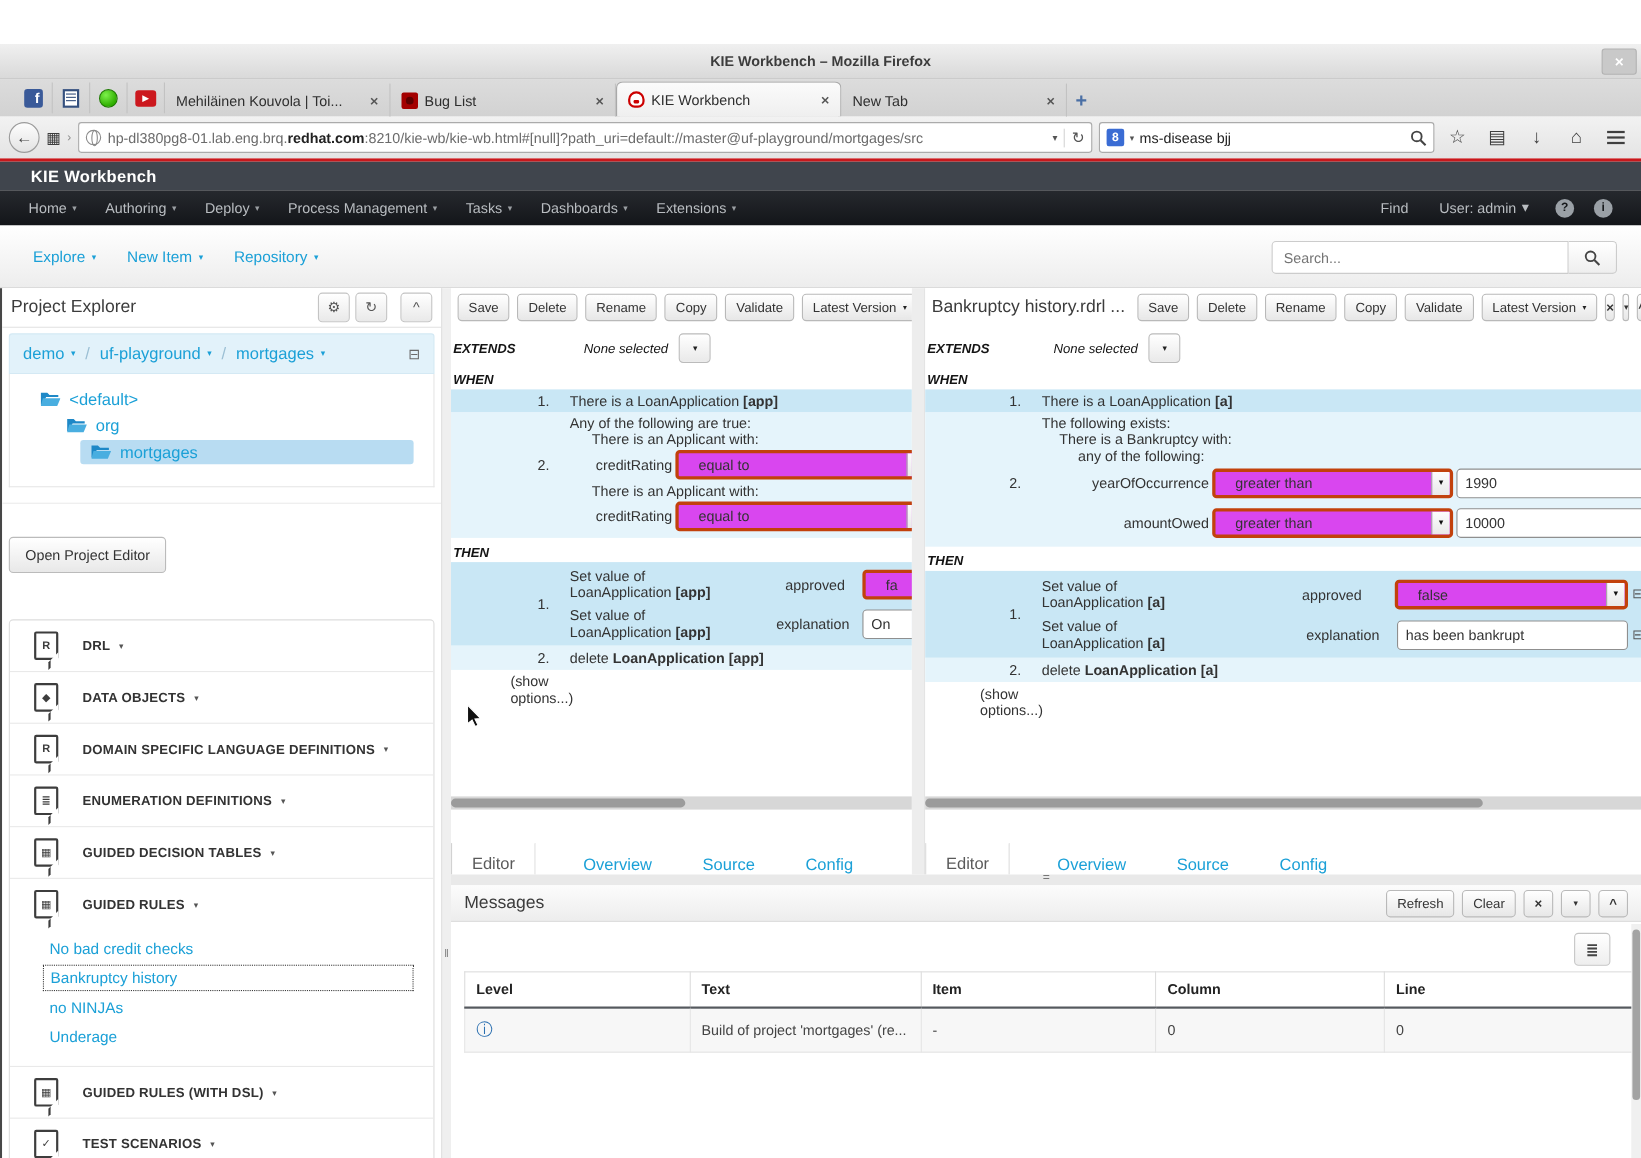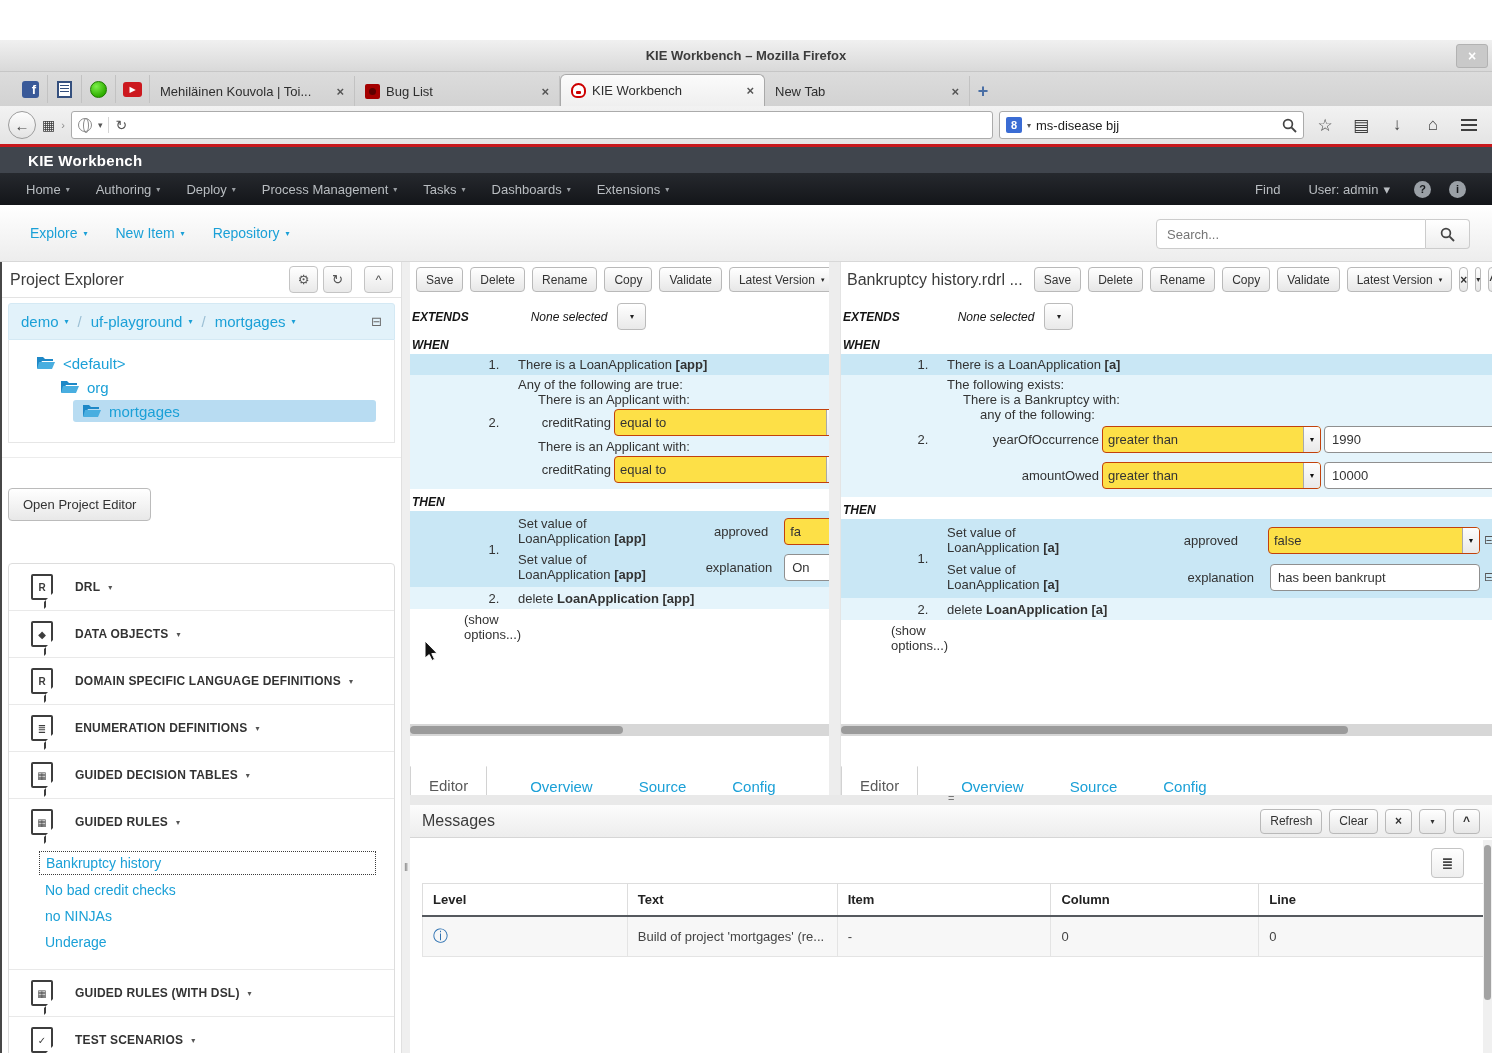--- a/index.html
+++ b/index.html
@@ -136,22 +136,22 @@
   .gap { width:4px; }
 
   .kw { font-weight:bold; font-size:12px; color:#141414; padding:6px 2px 2px 2px;font-style:italic; }
   .rrow { display:flex; align-items:center; min-height:21px; font-size:13px; color:#333; }
   .row-strong { background:#c9e7f5; }
   .row-light { background:#e5f4fb; }
   .rnum { flex:0 0 40px; text-align:center; }
   .ml64 { margin-left:64px; } .ml62 { margin-left:62px; }
   .rtext { margin-left:4px; }
   .subline { font-size:13px; color:#333; }
-  .sel { display:inline-flex; align-items:center; height:27px; border:1px solid #c2410c; border-radius:4px; background:#fde047;
-         font-size:13px; color:#333; padding-left:5px; overflow:hidden; flex:none; }
+  .sel { display:inline-flex; align-items:center; height:27px; border:3px solid #c2410c; border-radius:4px; background:#d946ef;
+         font-size:13px; color:#333; padding-left:18px; overflow:hidden; flex:none; }
   .sel .arr { margin-left:auto; width:17px; align-self:stretch; border-left:1px solid #a9a9a9; display:flex; align-items:center;
               justify-content:center; font-size:7px; color:#111; background:linear-gradient(#fdfdfd,#e9e9e9); }
   .sel .seltext { flex:1; white-space:nowrap; overflow:hidden; }
   input.txt { height:27px; border:1px solid #8f8f8f; border-radius:4px; font-size:13px; color:#333; padding:0 7px;
               font-family:inherit; outline:none; flex:none; }
   .minusbox2 { color:#555; font-size:12px; margin-left:4px; }
   .ddbtn { width:29px; height:27px; border:1px solid #bbb; border-radius:4px; background:linear-gradient(#fff,#e9e9e9);
            display:inline-flex; align-items:center; justify-content:center; font-size:8px; color:#222; }
   .showopts { font-size:13px; color:#333; width:64px; line-height:1.15; margin-top:4px; }
   .hsb { position:absolute; left:0; right:0; top:462px; height:12px; background:#d7d7d7; }
@@ -236,20 +236,21 @@
   </div>
 
   <div class="navtoolbar">
     <div class="backbtn">
         <span>←</span>
       </div>
     <span class="gridicon">▦</span>
     <span style="color:#8a8a8a;font-size:11px">›</span>
     <div class="urlbar">
       <span class="globe"></span>
+      <span class="urltext"><span>hp-dl380pg8-01.lab.eng.brq.</span><b>redhat.com</b><span>:8210/kie-wb/kie-wb.html#[null]?path_uri=default://master@uf-playground/mortgages/src</span></span>
       <span class="urlcaret">▾</span>
       <span class="urlreload">↻</span>
     </div>
     <div class="searchbar">
       <span class="googleicon">8</span>
       <span style="font-size:8px;color:#555">▾</span>
       <input value="ms-disease bjj" style="">
       <svg width="15" height="15" viewBox="0 0 15 15">
           <circle cx="6" cy="6" r="4.4" fill="none" stroke="#444" stroke-width="1.7"></circle>
           <line x1="9.4" y1="9.4" x2="14" y2="14" stroke="#444" stroke-width="1.9"></line>
@@ -441,22 +442,22 @@
             </span>
         </div>
         <div class="section" style="border-bottom:none">
           <span class="docicon">▦</span>
           <span class="seclabel">
               <span>GUIDED RULES</span>
               <span class="c">▾</span>
             </span>
         </div>
         <div class="rulelinks">
+          <div class="rulelink">No bad credit checks</div>
           <div class="rulelink focused">Bankruptcy history</div>
-          <div class="rulelink">No bad credit checks</div>
           <div class="rulelink">no NINJAs</div>
           <div class="rulelink">Underage</div>
         </div>
         <div class="section">
           <span class="docicon">▦</span>
           <span class="seclabel">
               <span>GUIDED RULES (WITH DSL)</span>
               <span class="c">▾</span>
             </span>
         </div>

